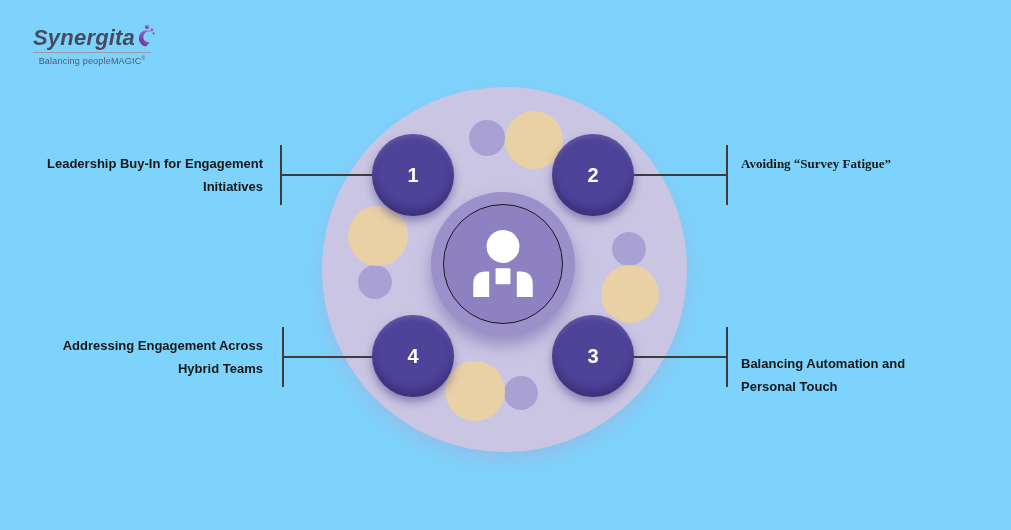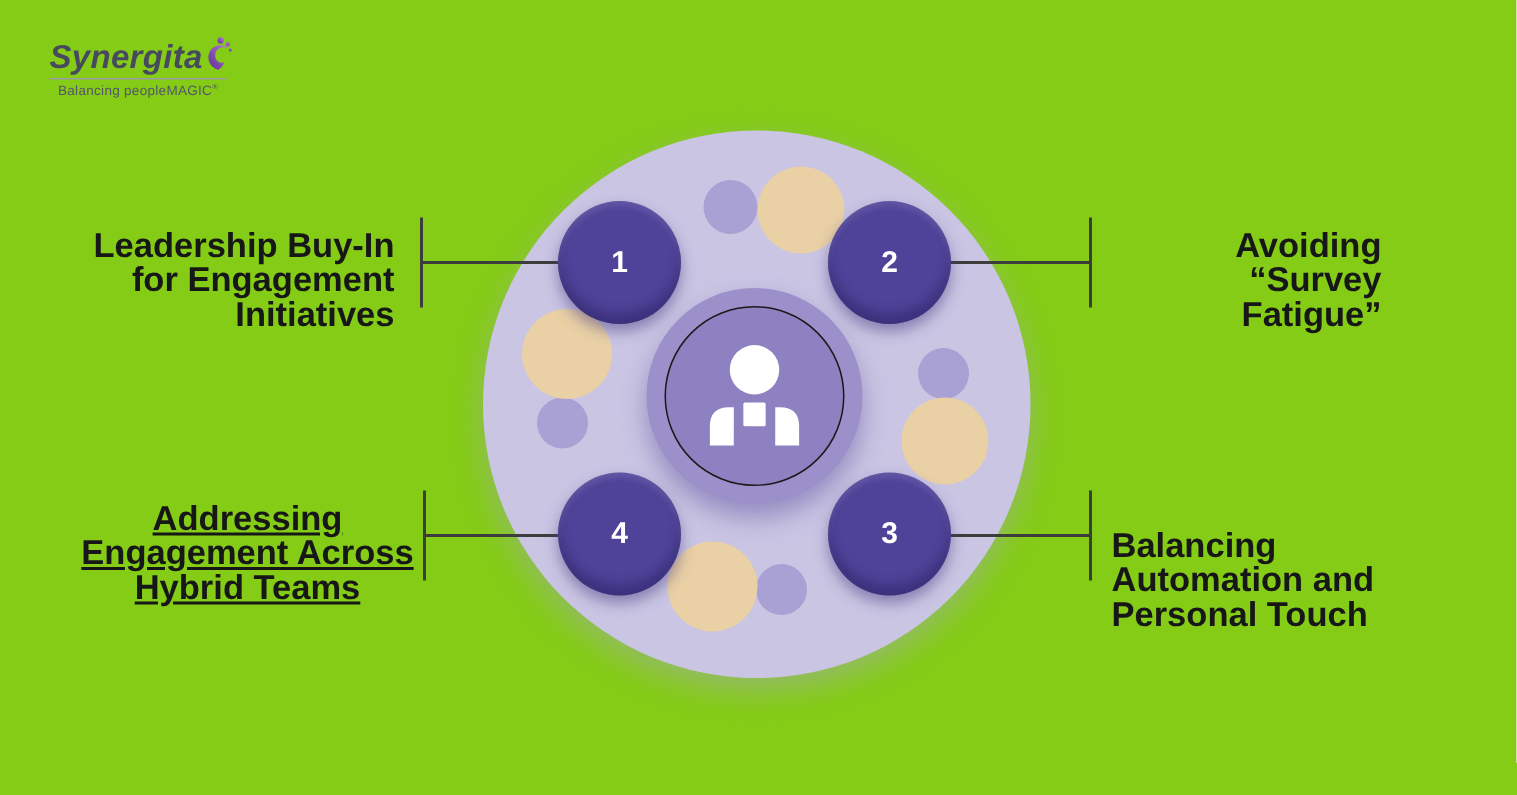--- a/index.html
+++ b/index.html
@@ -1,17 +1,17 @@
 <!DOCTYPE html>
 <html style="--outer-circle: #cac5e3; --number-circle: #4f4399; --center-ring: #9b90ca; --center-inner: #8d81c1; --accent-tan: #e9d0a5; --accent-lavender: #a9a1d3; --connector: #3d3d3d; --label-text: #171717;"><head>
 <meta charset="utf-8">
 <style>
   html,body{margin:0;padding:0;background:#ffffff;}
   .stage{
-    position:relative;width:1011px;height:530px;overflow:hidden;background:#84cc16;
+    position:relative;width:1011px;height:530px;overflow:hidden;background:#7dd3fc;
     font-family:"Liberation Sans","DejaVu Sans",sans-serif;
   }
   
   .logo{position:absolute;left:33px;top:24px;width:130px;}
   .logo-row{display:flex;align-items:flex-end;gap:2px;}
   .brand{
     font-style:italic;font-weight:700;font-size:22px;letter-spacing:.2px;
     color:#474a5e;line-height:1;
   }
   .swirl{display:block;margin-bottom:1px;}
@@ -50,27 +50,27 @@
     box-shadow:0 9px 16px rgba(105,95,165,.55);
   }
   .center-inner{
     position:absolute;left:443px;top:204px;width:120px;height:120px;border-radius:50%;
     background:var(--center-inner,#8d81c1);
     border:1px solid #1a1a1a;box-sizing:border-box;
     display:flex;align-items:center;justify-content:center;
   }
   
   .label{
-    position:absolute;font-size:23px;line-height:23px;font-weight:700;
+    position:absolute;font-size:13px;line-height:23px;font-weight:700;
     color:var(--label-text,#171717);
   }
   .label.tl{left:31px;top:152px;width:232px;text-align:right;}
-  .label.tr{left:741px;top:152px;width:180px;text-align:right;}
+  .label.tr{left:741px;top:152px;width:180px;text-align:left;font-family:Liberation Serif, serif;}
   .label.br{left:741px;top:352px;width:215px;text-align:left;}
-  .label.bl{left:49px;top:334px;width:232px;text-align:center;text-decoration:underline;}
+  .label.bl{left:31px;top:334px;width:232px;text-align:right;}
 </style>
 </head>
 <body>
 
 <div class="stage">
 
   <header class="logo">
     <div class="logo-row">
       <span class="brand">Synergita</span>
       <svg class="swirl" width="18" height="24" viewBox="0 0 24 32">

